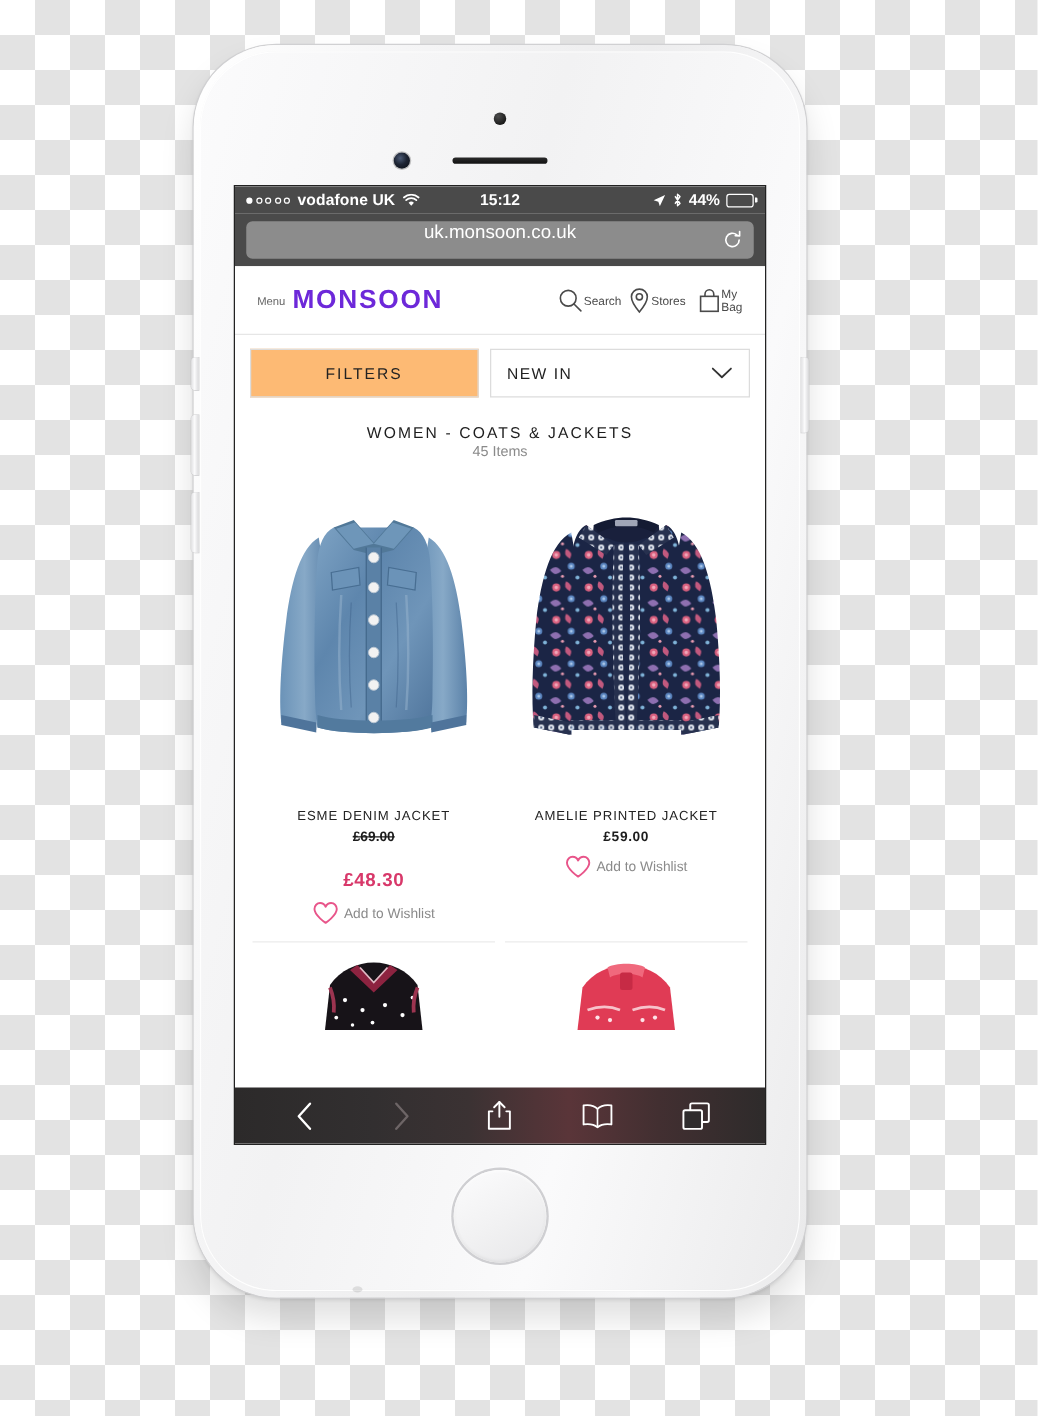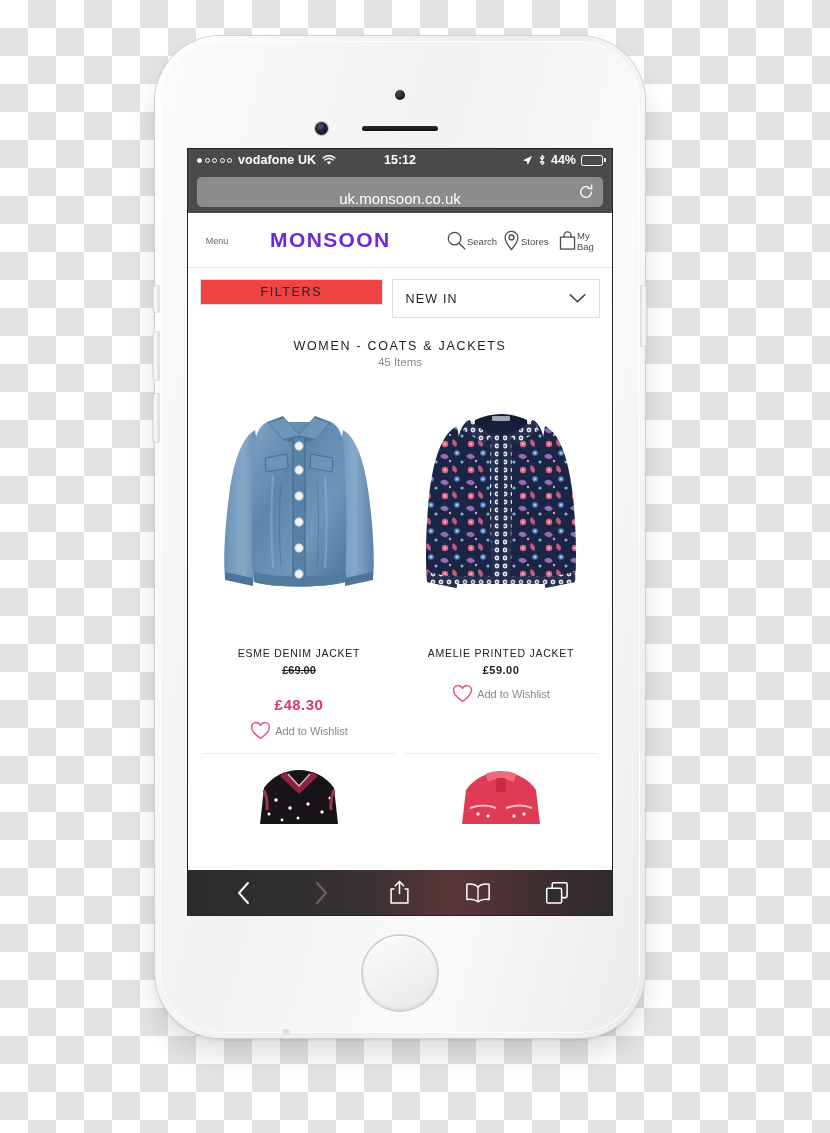--- a/index.html
+++ b/index.html
@@ -114,44 +114,44 @@
     width:2px; height:4px; background:#fff; border-radius:0 1px 1px 0;
   }
 
   
   #url-bar {
     height:42px; background:#4a4a4a;
     display:flex; align-items:center; padding:0 9px;
   }
   #url-pill {
     flex:1; height:30px; background:#8c8c8c; border-radius:5px;
-    display:flex; align-items:flex-end; justify-content:center;
+    display:flex; align-items:flex-start; justify-content:center;
     position:relative; color:#fff; font-size:15px;
   }
   #reload-icon { position:absolute; right:9px; top:50%; margin-top:-8px; }
 
   
   #site-header {
     height:55px; background:#fff; border-bottom:1px solid #e6e6e6;
-    display:flex; align-items:center; padding:0 12px;gap:36px;
+    display:flex; align-items:center; padding:0 12px;
   }
   #menu-button { display:flex; flex-direction:column; align-items:center; width:34px; cursor:pointer; }
   .burger-line { width:22px; height:1.6px; background:#555; margin-bottom:3.4px; }
   #menu-label { font-size:9px; color:#666; margin-top:1px; }
   #brand-logo {
     color:#6d28d9; font-size:21px; font-weight:bold; letter-spacing:1.4px;
   }
   #header-actions { margin-left:auto; display:flex; gap:14px; }
   .hdr-action { display:flex; flex-direction:row; align-items:center; width:42px; cursor:pointer; }
   .hdr-action-label { font-size:9.5px; color:#4a4a4a; margin-top:2px; }
 
   
   #filter-row { display:flex; gap:9px; padding:11px 12px; background:#fff; }
   #filters-button {
-    flex:1; height:26px; border:1px solid #dcdcdc; background:#ef4444;
+    flex:1; height:39px; border:1px solid #dcdcdc; background:#fdba74;
     display:flex; align-items:center; justify-content:center;
     font-size:12.5px; letter-spacing:1.6px; color:#222; cursor:pointer;
   }
   #sort-select {
     flex:1; height:39px; border:1px solid #dcdcdc; background:#fff;
     display:flex; align-items:center; justify-content:space-between;
     padding:0 13px; font-size:12.5px; letter-spacing:1.2px; color:#222; cursor:pointer;
   }
 
   

